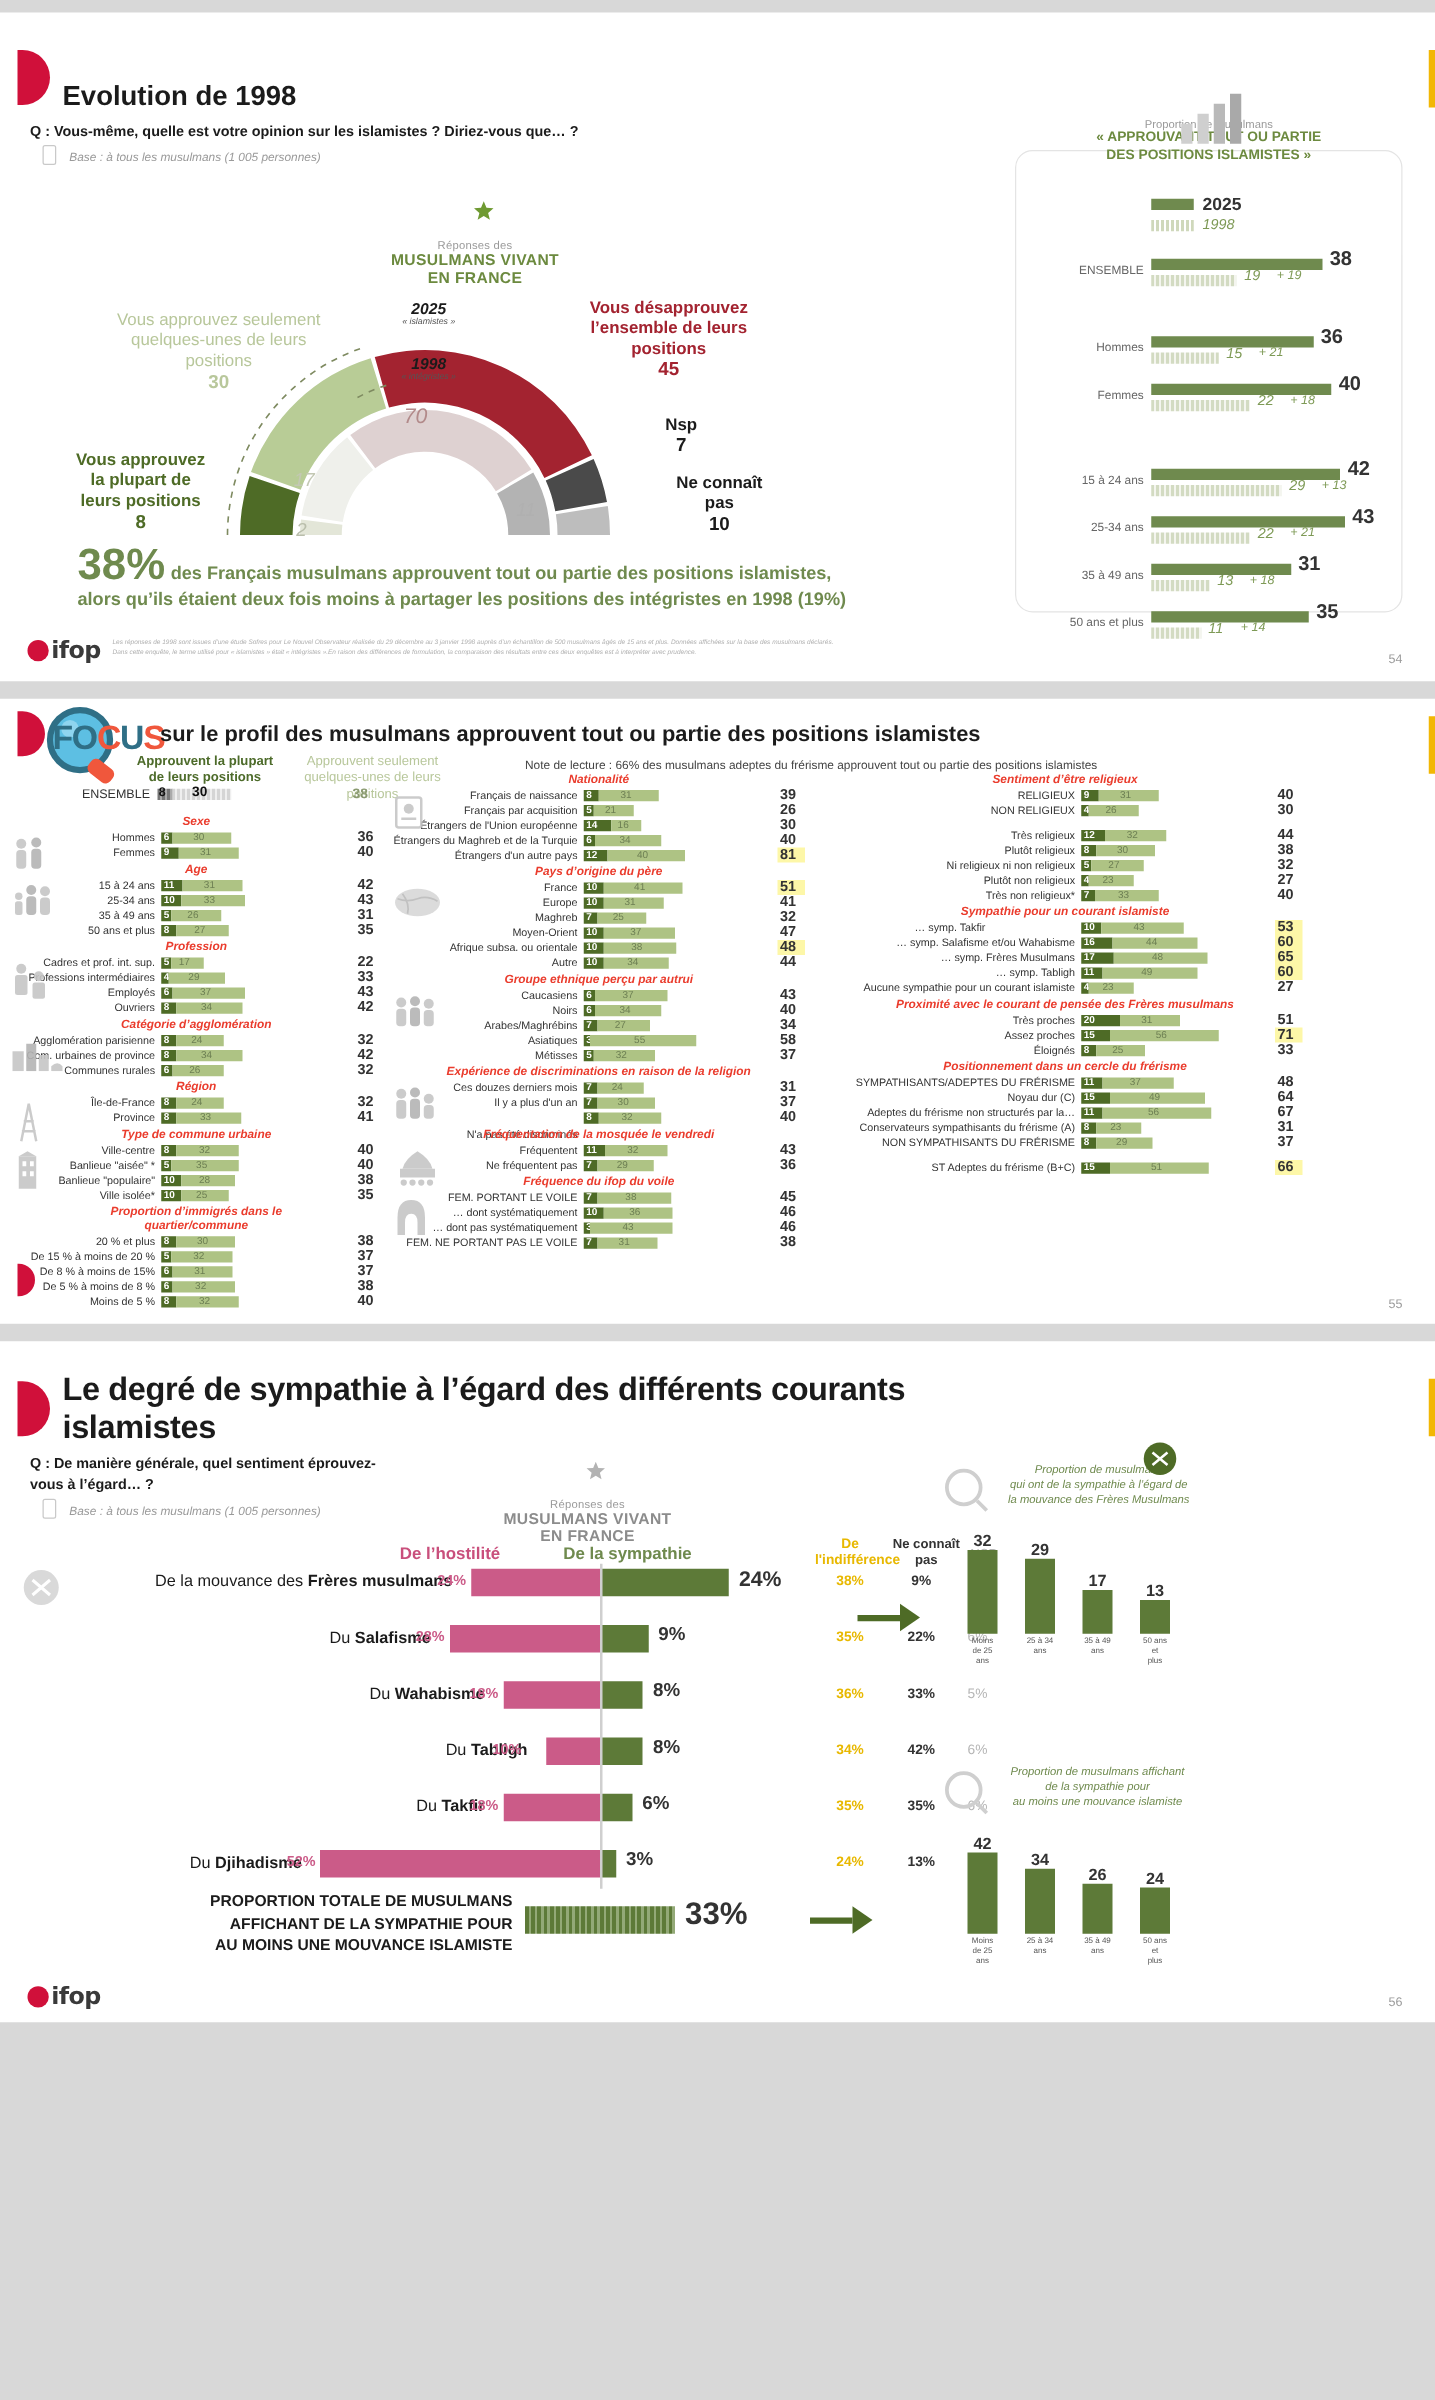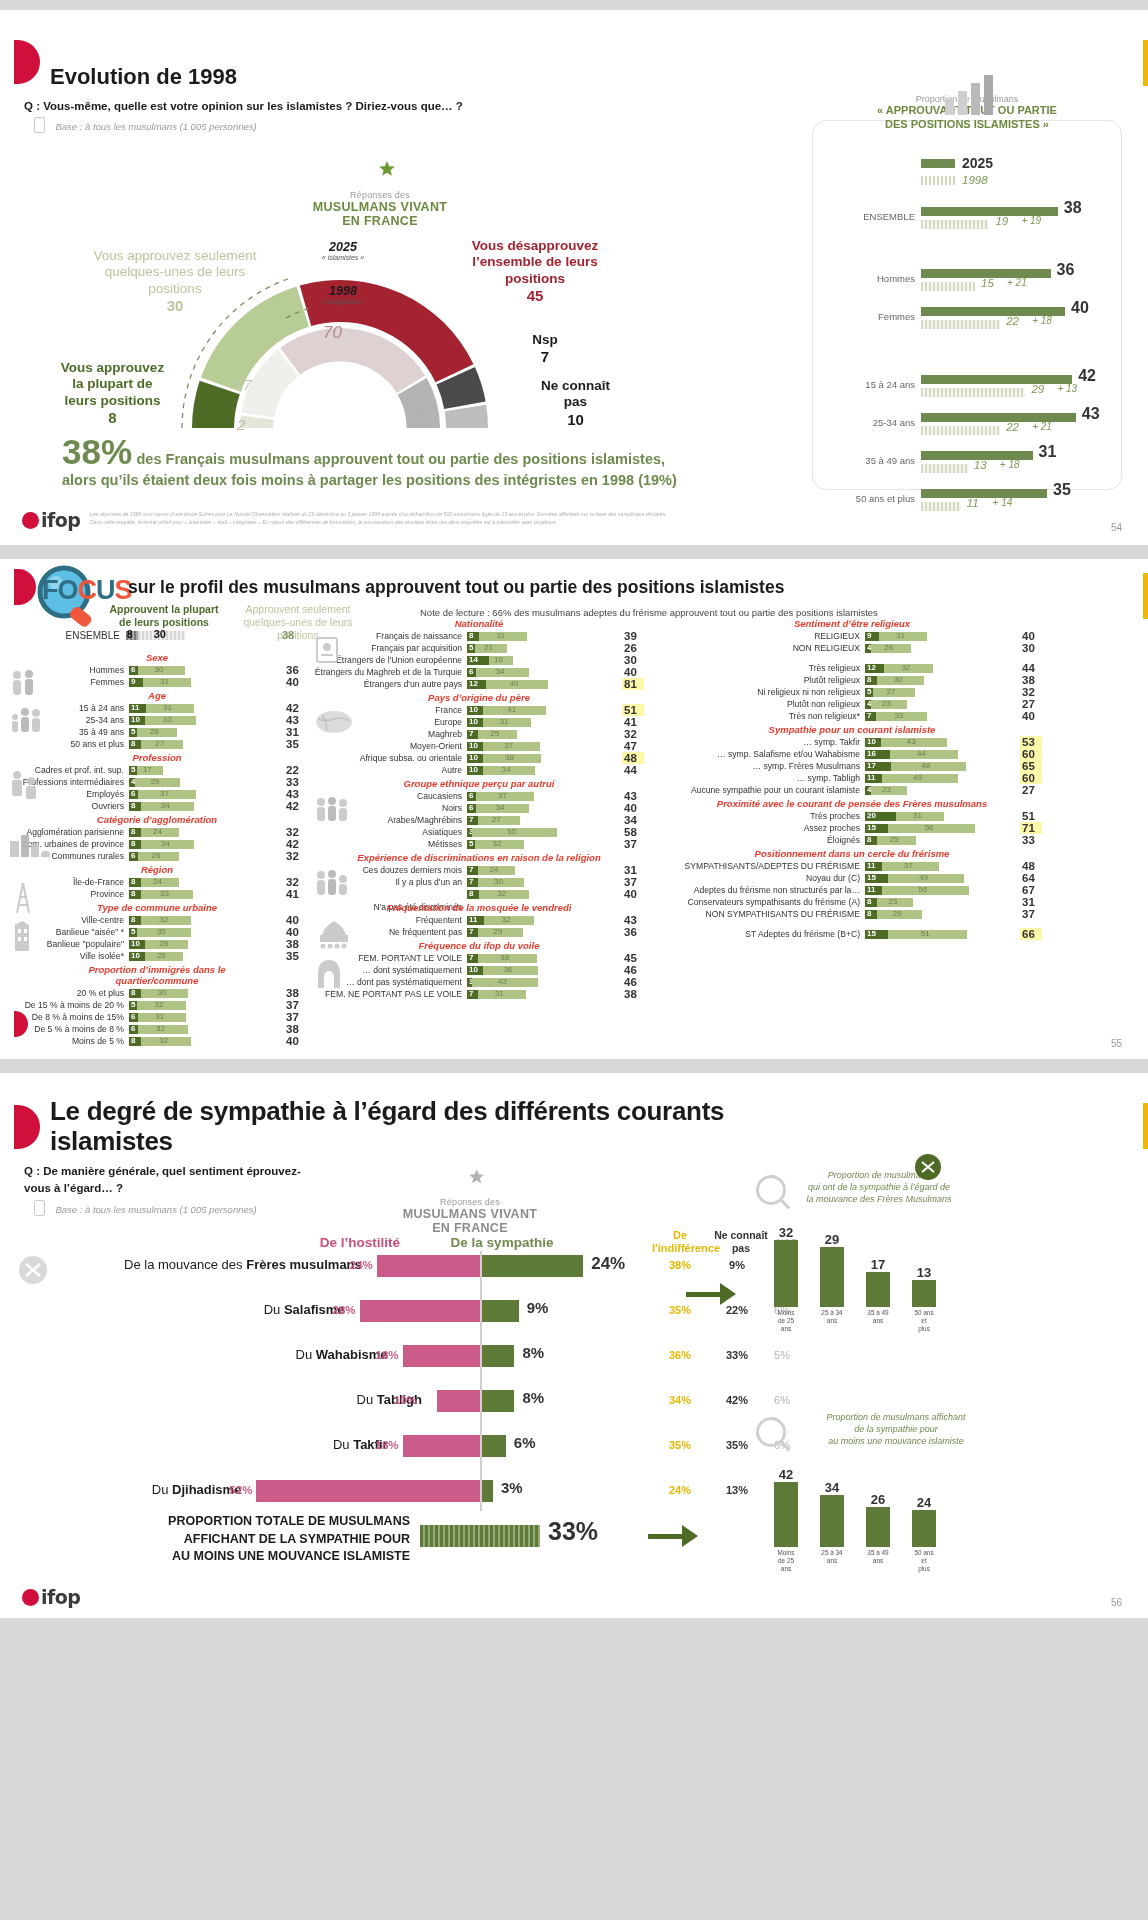--- a/index.html
+++ b/index.html
@@ -1127,21 +1127,21 @@
             <div class="p2" style="width:51.15px;position:relative;">
               <span style="position:absolute;left:18.575px;top:-1px;font-size:8px;color:#6d7f53;">33</span>
             </div>
           </div>
           <div class="rowval" style="min-width:22px;padding:0 2px;">40</div>
         </div>
       </div>
       <div style="position: relative; margin-bottom: 1px;">
         <div class="seccat" style="white-space: pre-line; width: 384px; padding: 1px 0px;">Sympathie pour un courant islamiste</div>
         <div style="display: flex; align-items: center; gap: 5px; height: 12px;">
-          <div class="rowlbl" style="width:200px;overflow:hidden;">… symp. Takfir</div>
+          <div class="rowlbl" style="width:200px;overflow:hidden;text-align:center;">… symp. Takfir</div>
           <div class="sb" style="width:150px;">
             <div class="p1" style="width:15.5px;position:relative;">
               <span style="position:absolute;left:2px;top:-1px;font-size:8px;font-weight:bold;color:#fff;">10</span>
             </div>
             <div class="p2" style="width:66.65px;position:relative;">
               <span style="position:absolute;left:26.325000000000003px;top:-1px;font-size:8px;color:#6d7f53;">43</span>
             </div>
           </div>
           <div class="rowval hl" style="min-width:22px;padding:0 2px;">53</div>
         </div>
@@ -1460,21 +1460,21 @@
 ans</div>
           <div class="minilbl" style="width: 24px; white-space: pre-line;">25 à 34 ans</div>
           <div class="minilbl" style="width: 24px; white-space: pre-line;">35 à 49 ans</div>
           <div class="minilbl" style="width: 24px; white-space: pre-line;">50 ans et
 plus</div>
         </div>
       </div>
   </div>
 
   <div style="position:absolute;left:756px;top:338px;">
-    <div style="display:flex;align-items:flex-start;gap:20px;">
+    <div style="display:flex;align-items:flex-start;gap:2px;">
       <div style="margin-top:6px;">
           <div class="magnifier"></div>
         </div>
       <div class="minititle" style="width:180px;white-space:pre-line;">Proportion de musulmans affichant
 de la sympathie pour
 au moins une mouvance islamiste</div>
     </div>
     <div id="mini2" style="margin-top:6px;margin-left:18px;">
         <div style="display: flex; align-items: flex-end; gap: 22px; height: 94px;">
           <div style="display: flex; flex-direction: column; align-items: center; justify-content: flex-end; height: 100%;">

